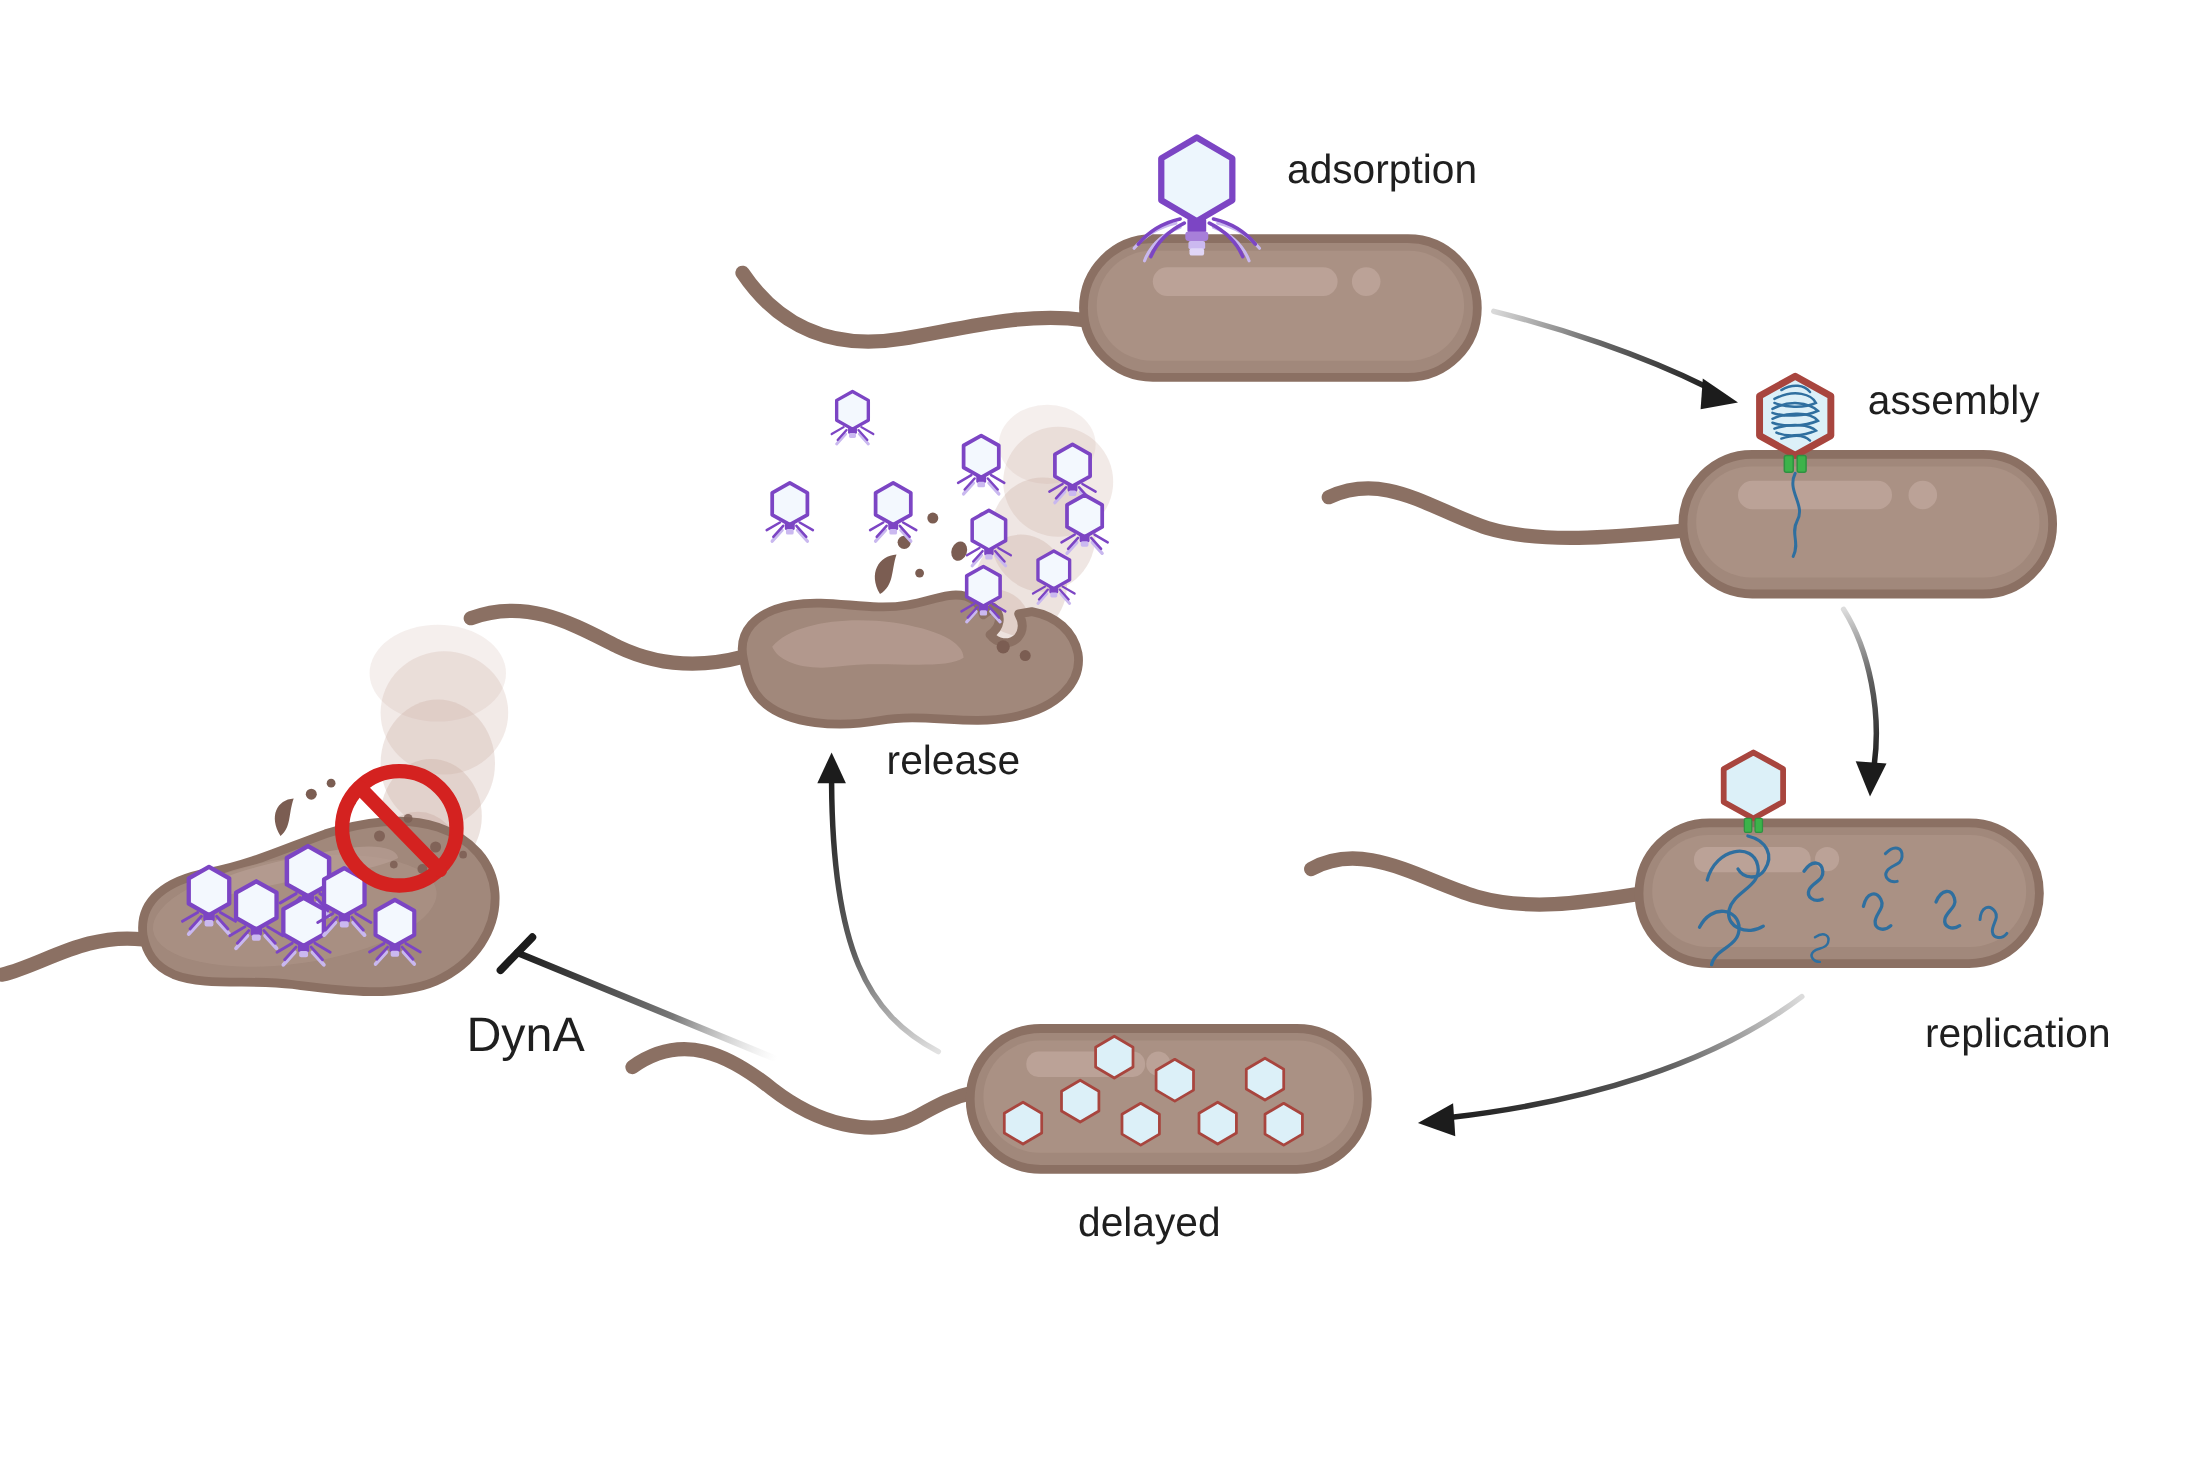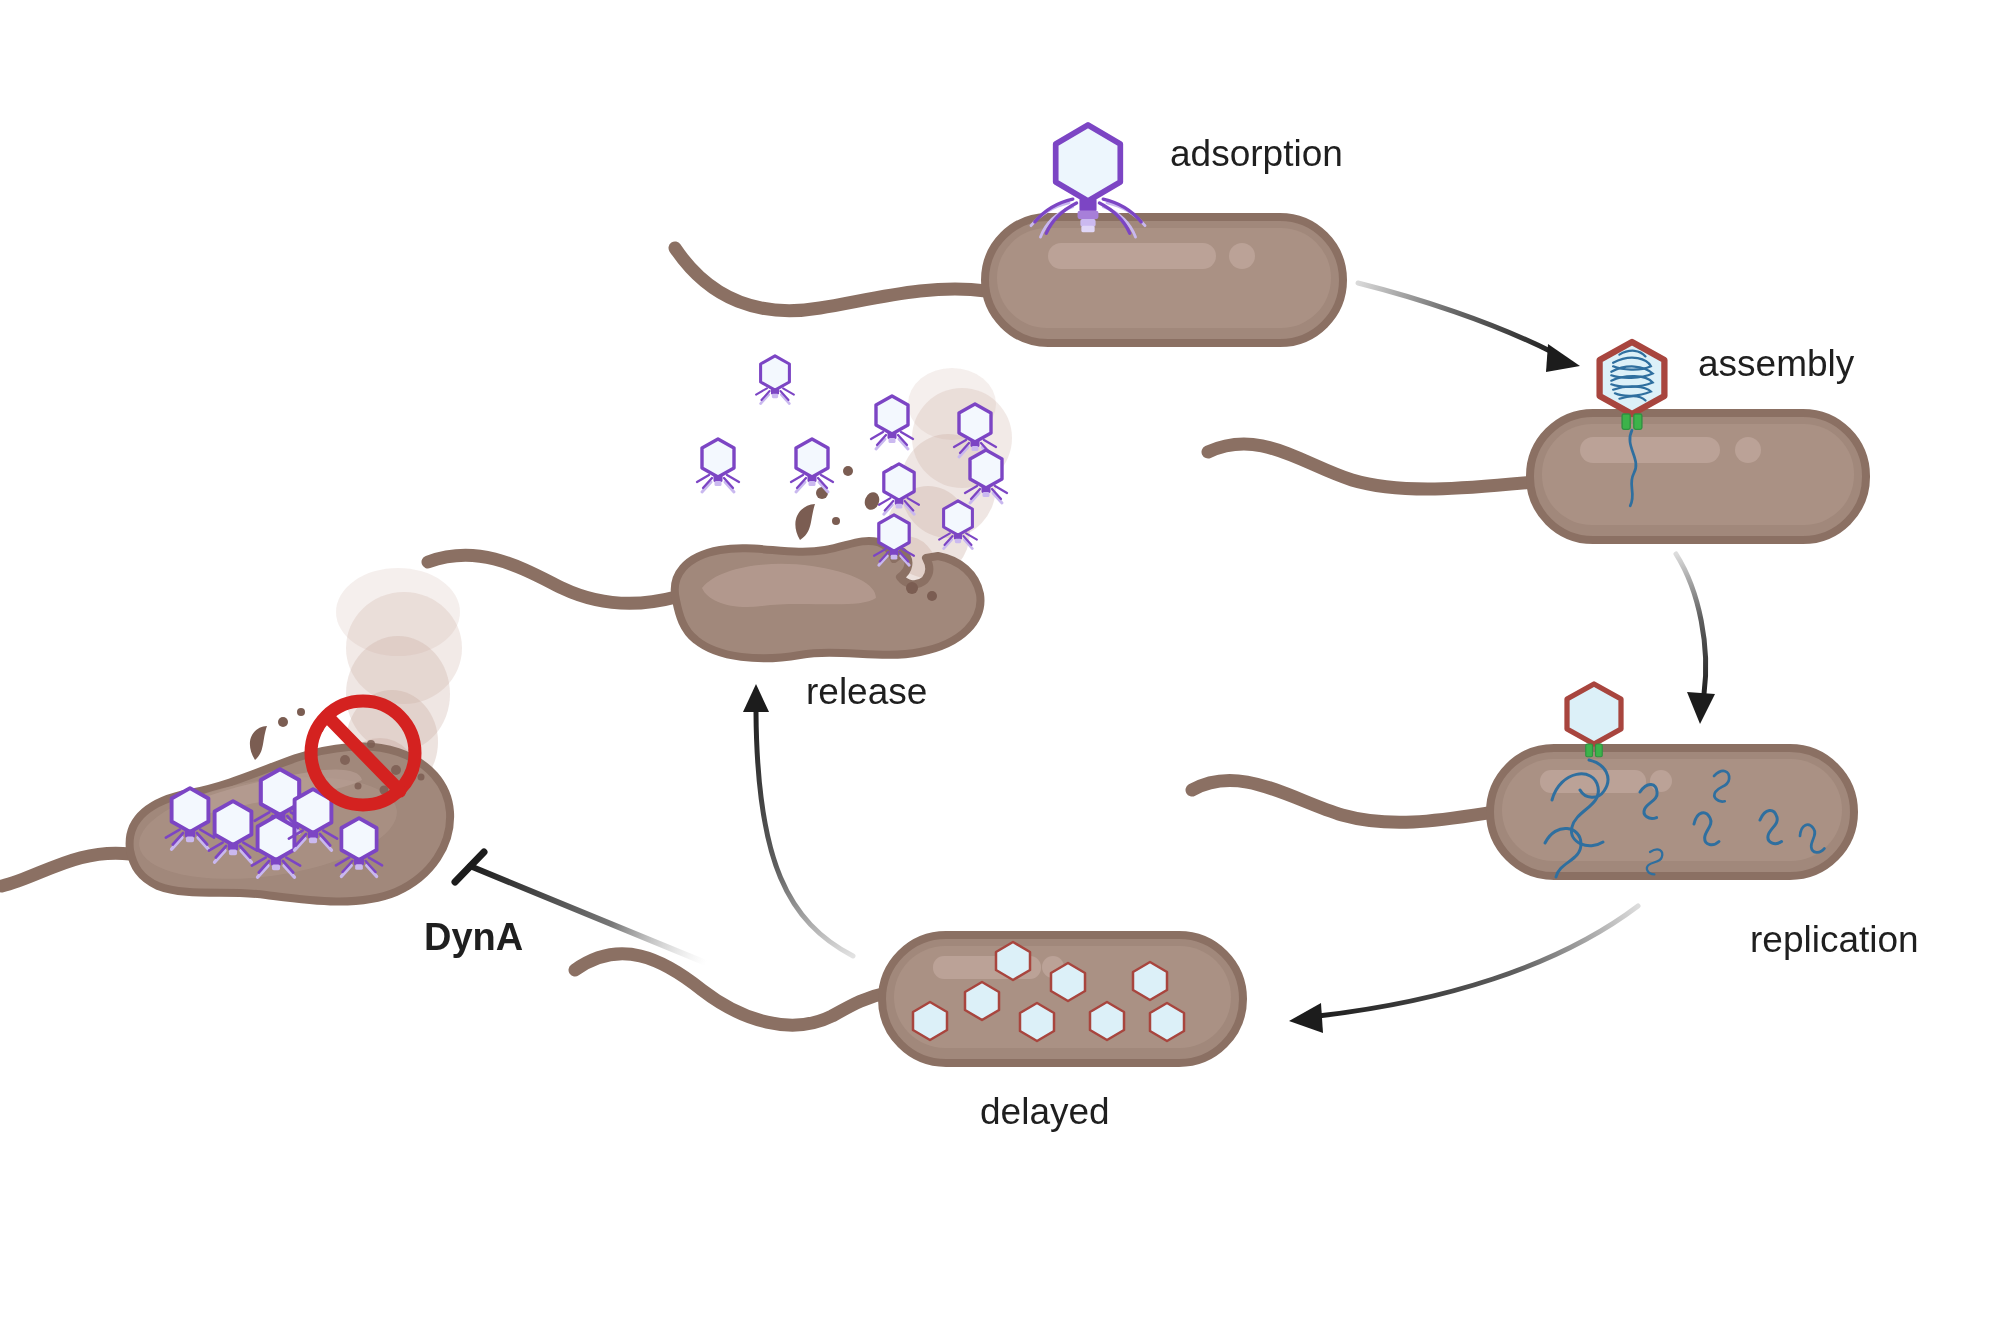--- a/index.html
+++ b/index.html
@@ -1,20 +1,20 @@
 <!DOCTYPE html>
 <html style="--bg: #ffffff; --text: #1f1f1f; --arrow: #1c1c1c; --cell-fill: #a1887b; --cell-stroke: #8b7063; --cell-inner: #aa9184; --cell-highlight: #bba297; --flagellum: #8b7063; --phage-purple: #7c45c4; --phage-purple-light: #c9b8ef; --phage-head-fill: #edf6fd; --capsid-red: #a8453e; --capsid-fill: #dcf0f8; --dna-blue: #2f6f9f; --connector-green: #3cb34a; --prohibition: #d42220; --splash-brown: #7b5d52; --smoke-pink: #c7a79a;"><head>
 <meta charset="utf-8">
 <style>
   html,body{margin:0;padding:0;background:#fff;}
   .stage{position:relative;width:1972px;height:1334px;background:var(--bg,#fff);overflow:hidden;
          font-family:"Liberation Sans",sans-serif;}
   .stage svg{position:absolute;left:0;top:0;}
   .lbl{position:absolute;font:400 37px/1.28 "Liberation Sans",sans-serif;color:var(--text,#1f1f1f);white-space:nowrap;}
-  .lbl.bold{font-weight:700;font-size:38px;}
+  .lbl.bold{font-weight:400;font-size:44px;}
   
   .flag{fill:none;stroke:var(--flagellum);stroke-width:13;stroke-linecap:round;}
   .cellb{fill:var(--cell-fill);stroke:var(--cell-stroke);stroke-width:8;}
   .celli{fill:var(--cell-inner);}
   .cellh{fill:var(--cell-highlight);}
   .lysed{fill:var(--cell-fill);stroke:var(--cell-stroke);stroke-width:8;stroke-linejoin:round;}
   .ph-head{fill:var(--phage-head-fill);stroke:var(--phage-purple);stroke-width:6;stroke-linejoin:round;}
   .ph-head-sm{fill:#f3f8fe;stroke:var(--phage-purple);stroke-width:3.4;stroke-linejoin:round;}
   .ph-neck{fill:var(--phage-purple);}
   .ph-band1{fill:#a77fd9;} .ph-band2{fill:#cbb9f0;} .ph-band3{fill:#e0d6f7;}

